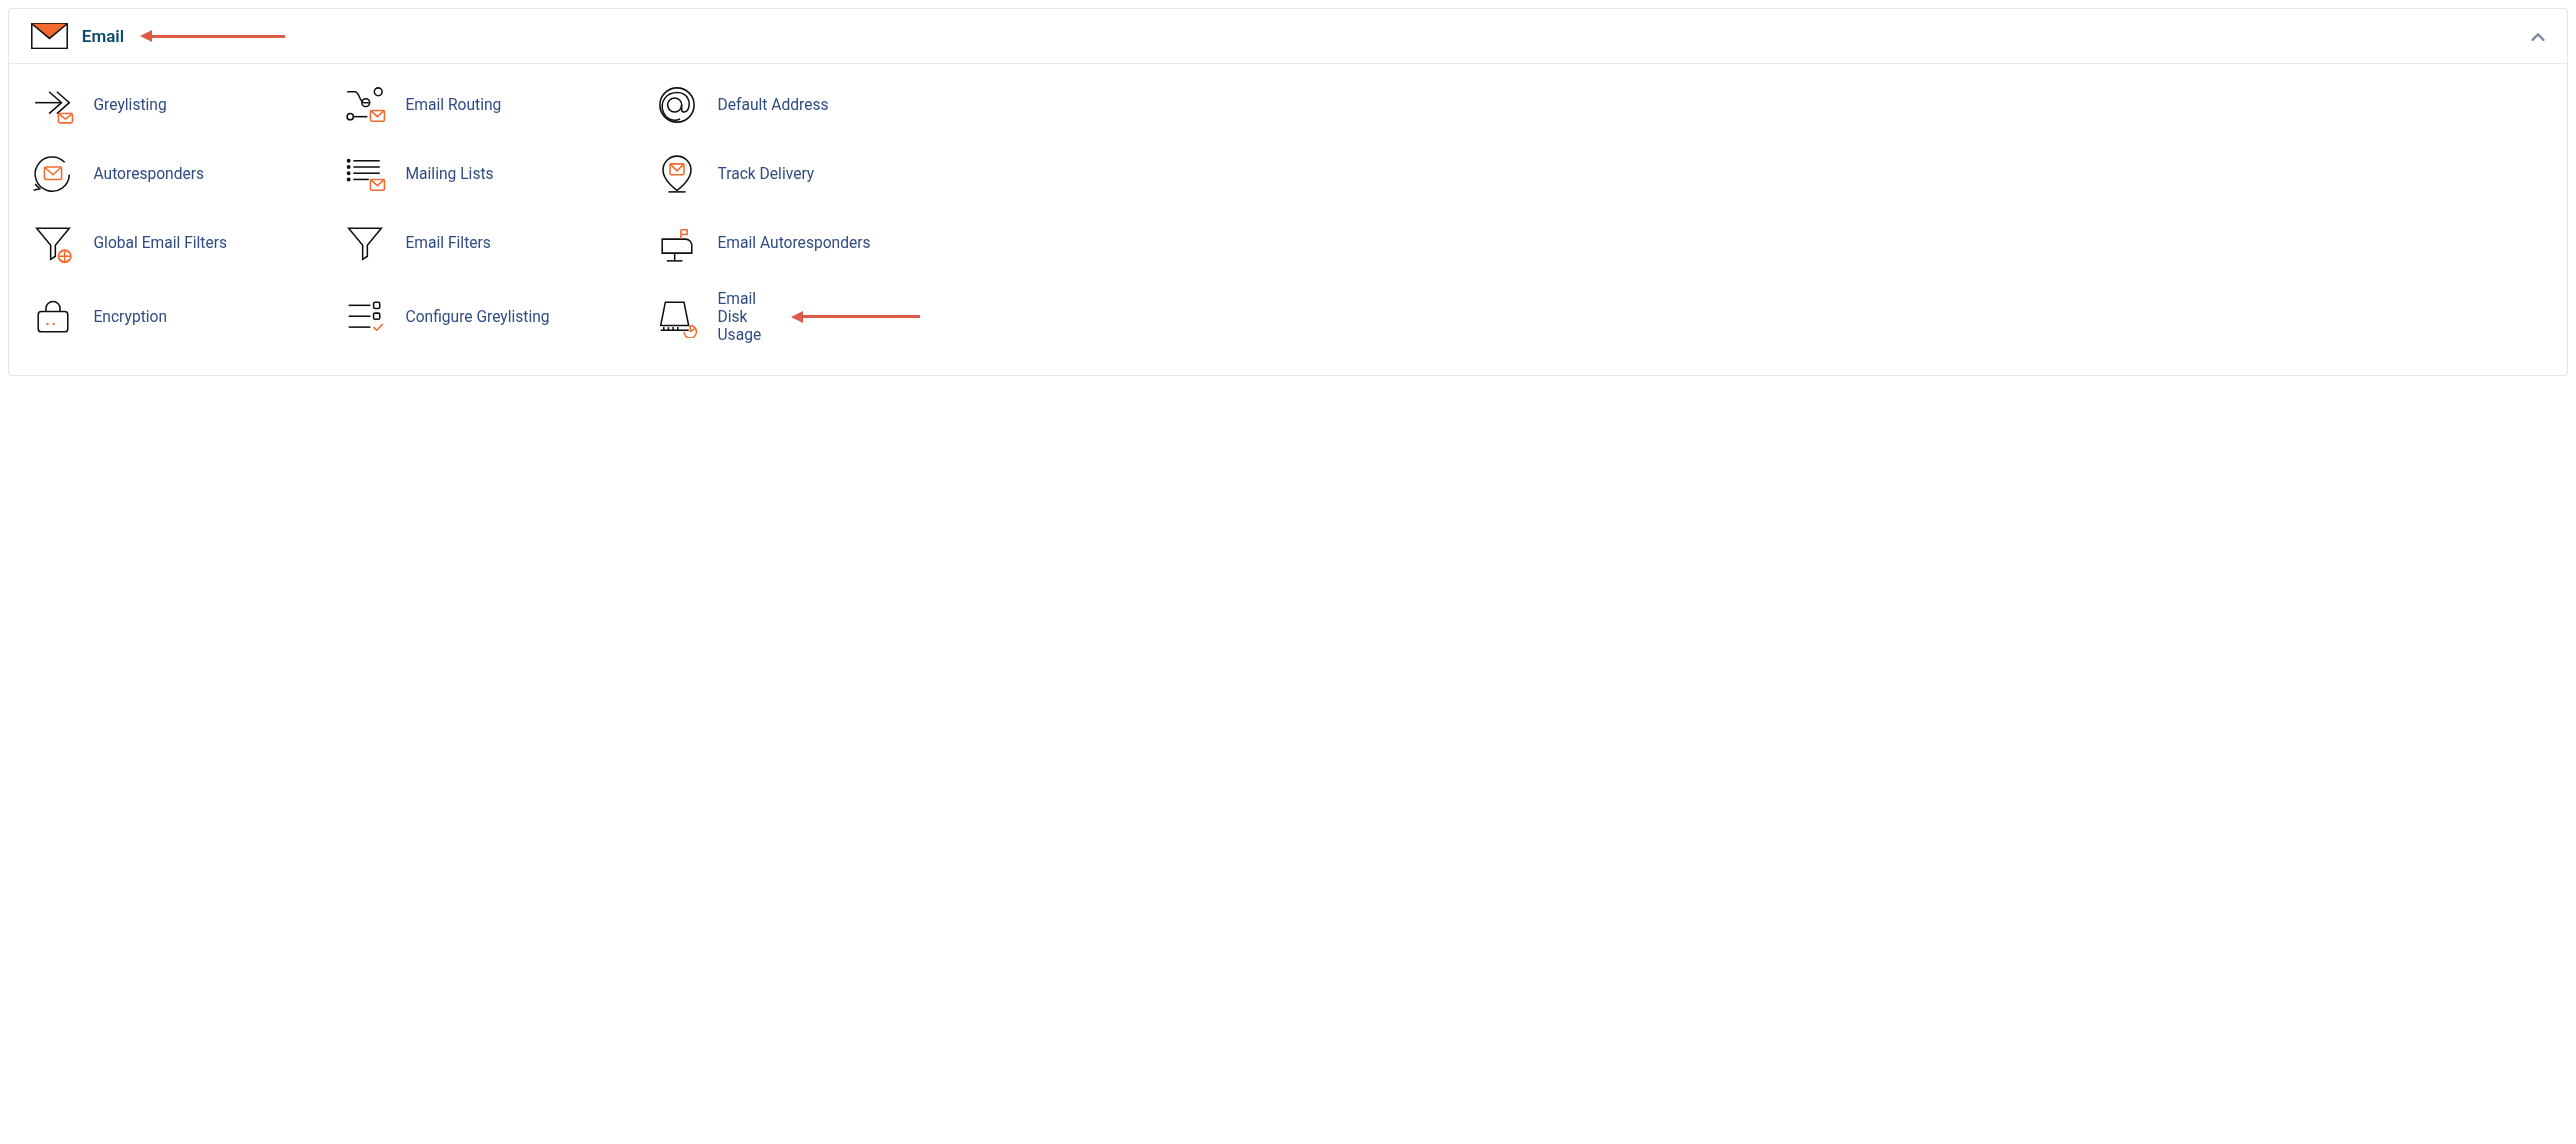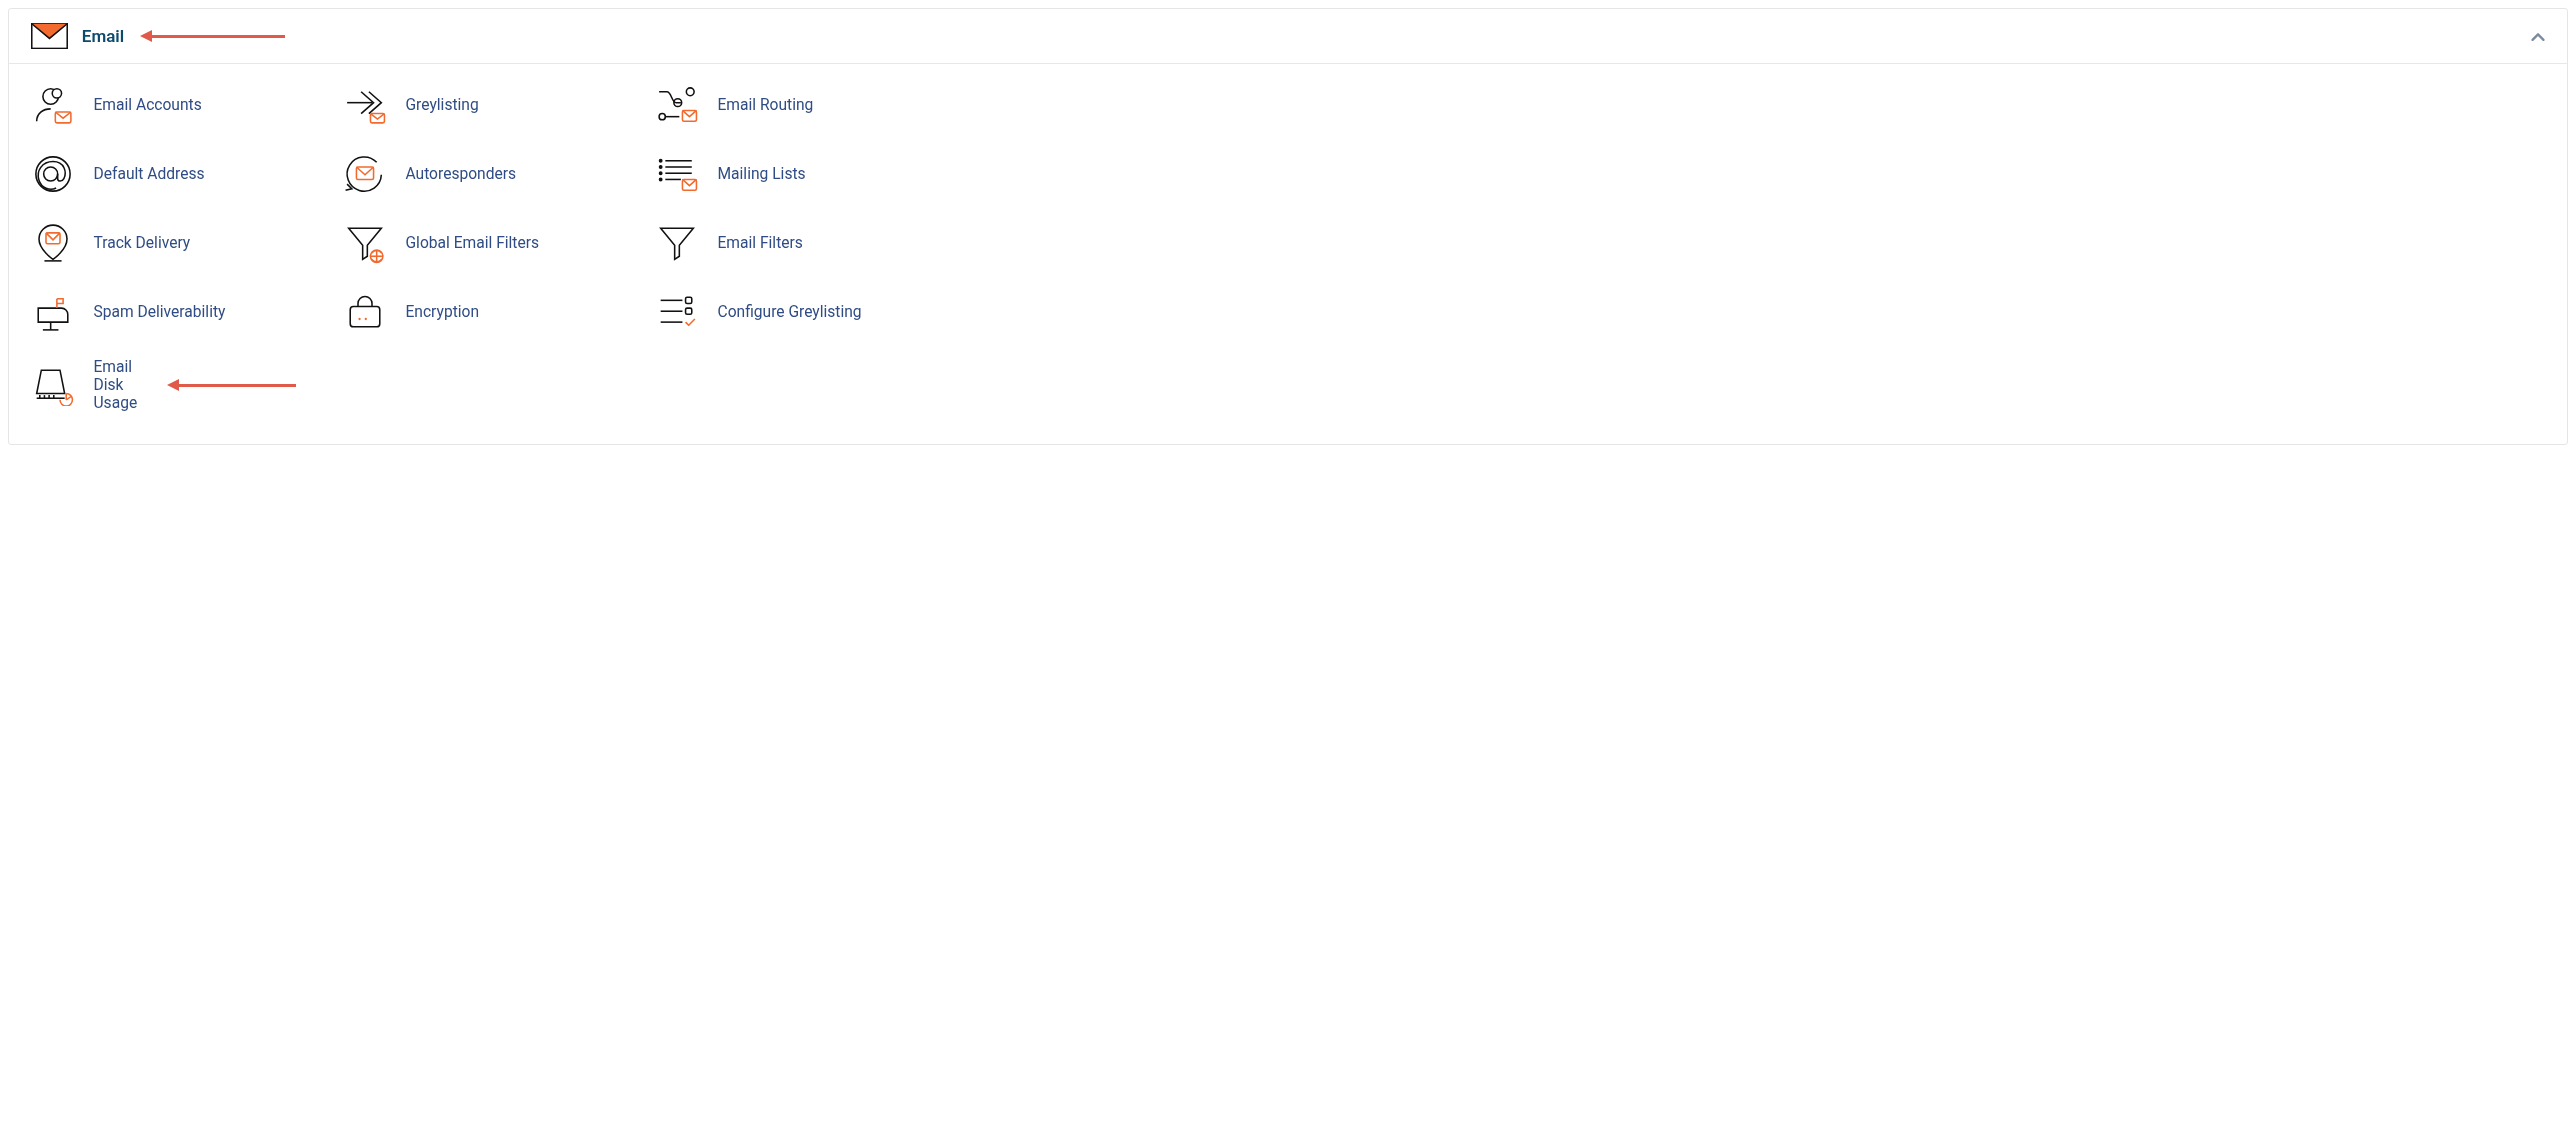--- a/index.html
+++ b/index.html
@@ -114,32 +114,20 @@
     <span class="chevron">
       <svg width="14" height="9.4" viewBox="0 0 18 12">
           <polyline points="2,10 9,3 16,10" fill="none" stroke="#7a8ba0" stroke-width="3" stroke-linecap="round" stroke-linejoin="round"></polyline>
         </svg>
     </span>
   </div>
 
   <div class="panel-body">
     <div class="grid">
 
-      <div class="item">
-        <span class="icon-slot">
-          <svg viewBox="0 0 54 54" fill="none" stroke="#111" stroke-width="2">
-            <circle cx="24" cy="16" r="10"></circle>
-            <circle cx="32" cy="12" r="6" fill="#fff"></circle>
-            <path d="M6 48c0-10 8-16 18-16"></path>
-            <rect x="30" y="36" width="20" height="14" rx="2" stroke="#f26a2e"></rect>
-            <polyline points="30,36 40,44 50,36" stroke="#f26a2e"></polyline>
-          </svg>
-        </span>
-        <span class="label">Email Accounts</span>
-      </div>
 
       <div class="item">
         <span class="icon-slot">
           <svg viewBox="0 0 54 54" fill="none" stroke="#111" stroke-width="2">
             <line x1="4" y1="24" x2="36" y2="24"></line>
             <polyline points="22,10 38,24 22,38"></polyline>
             <polyline points="32,10 48,24 32,38"></polyline>
             <rect x="34" y="38" width="18" height="12" rx="2" stroke="#f26a2e"></rect>
             <polyline points="34,38 43,45 52,38" stroke="#f26a2e"></polyline>
           </svg>
@@ -240,21 +228,21 @@
       <div class="item">
         <span class="icon-slot">
           <svg viewBox="0 0 54 54" fill="none" stroke="#111" stroke-width="2">
             <path d="M8 22h30a8 8 0 0 1 8 8v10H8z"></path>
             <line x1="24" y1="40" x2="24" y2="50"></line>
             <line x1="14" y1="50" x2="34" y2="50"></line>
             <line x1="32" y1="10" x2="32" y2="22" stroke="#f26a2e"></line>
             <polyline points="32,10 40,10 40,16 32,16" stroke="#f26a2e"></polyline>
           </svg>
         </span>
-        <span class="label">Spam Deliverability</span>
+        <span class="label">Email Autoresponders</span>
       </div>
 
 
 
       <div class="item">
         <span class="icon-slot">
           <svg viewBox="0 0 54 54" fill="none" stroke="#111" stroke-width="2">
             <rect x="8" y="20" width="38" height="26" rx="4"></rect>
             <path d="M18 20v-4a9 9 0 0 1 18 0v4"></path>
             <circle cx="20" cy="36" r="1.5" fill="#f26a2e" stroke="none"></circle>

